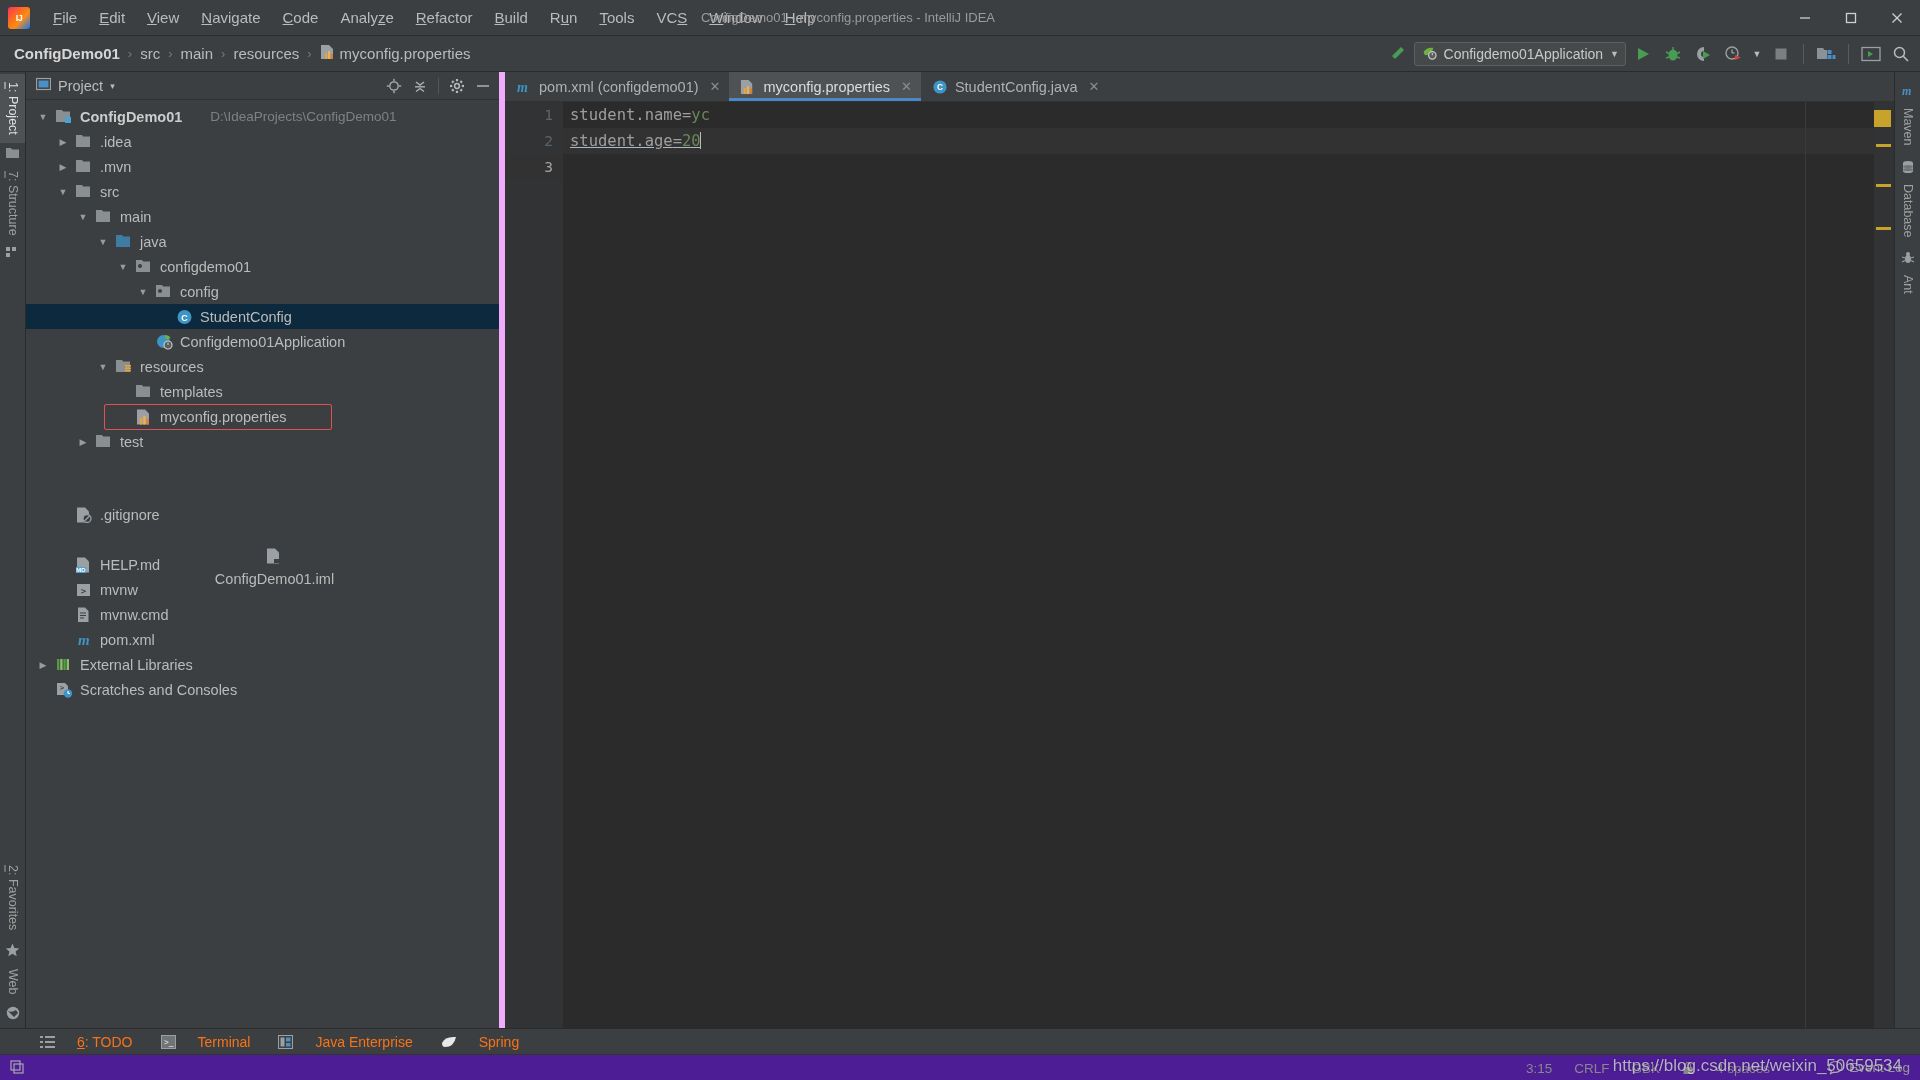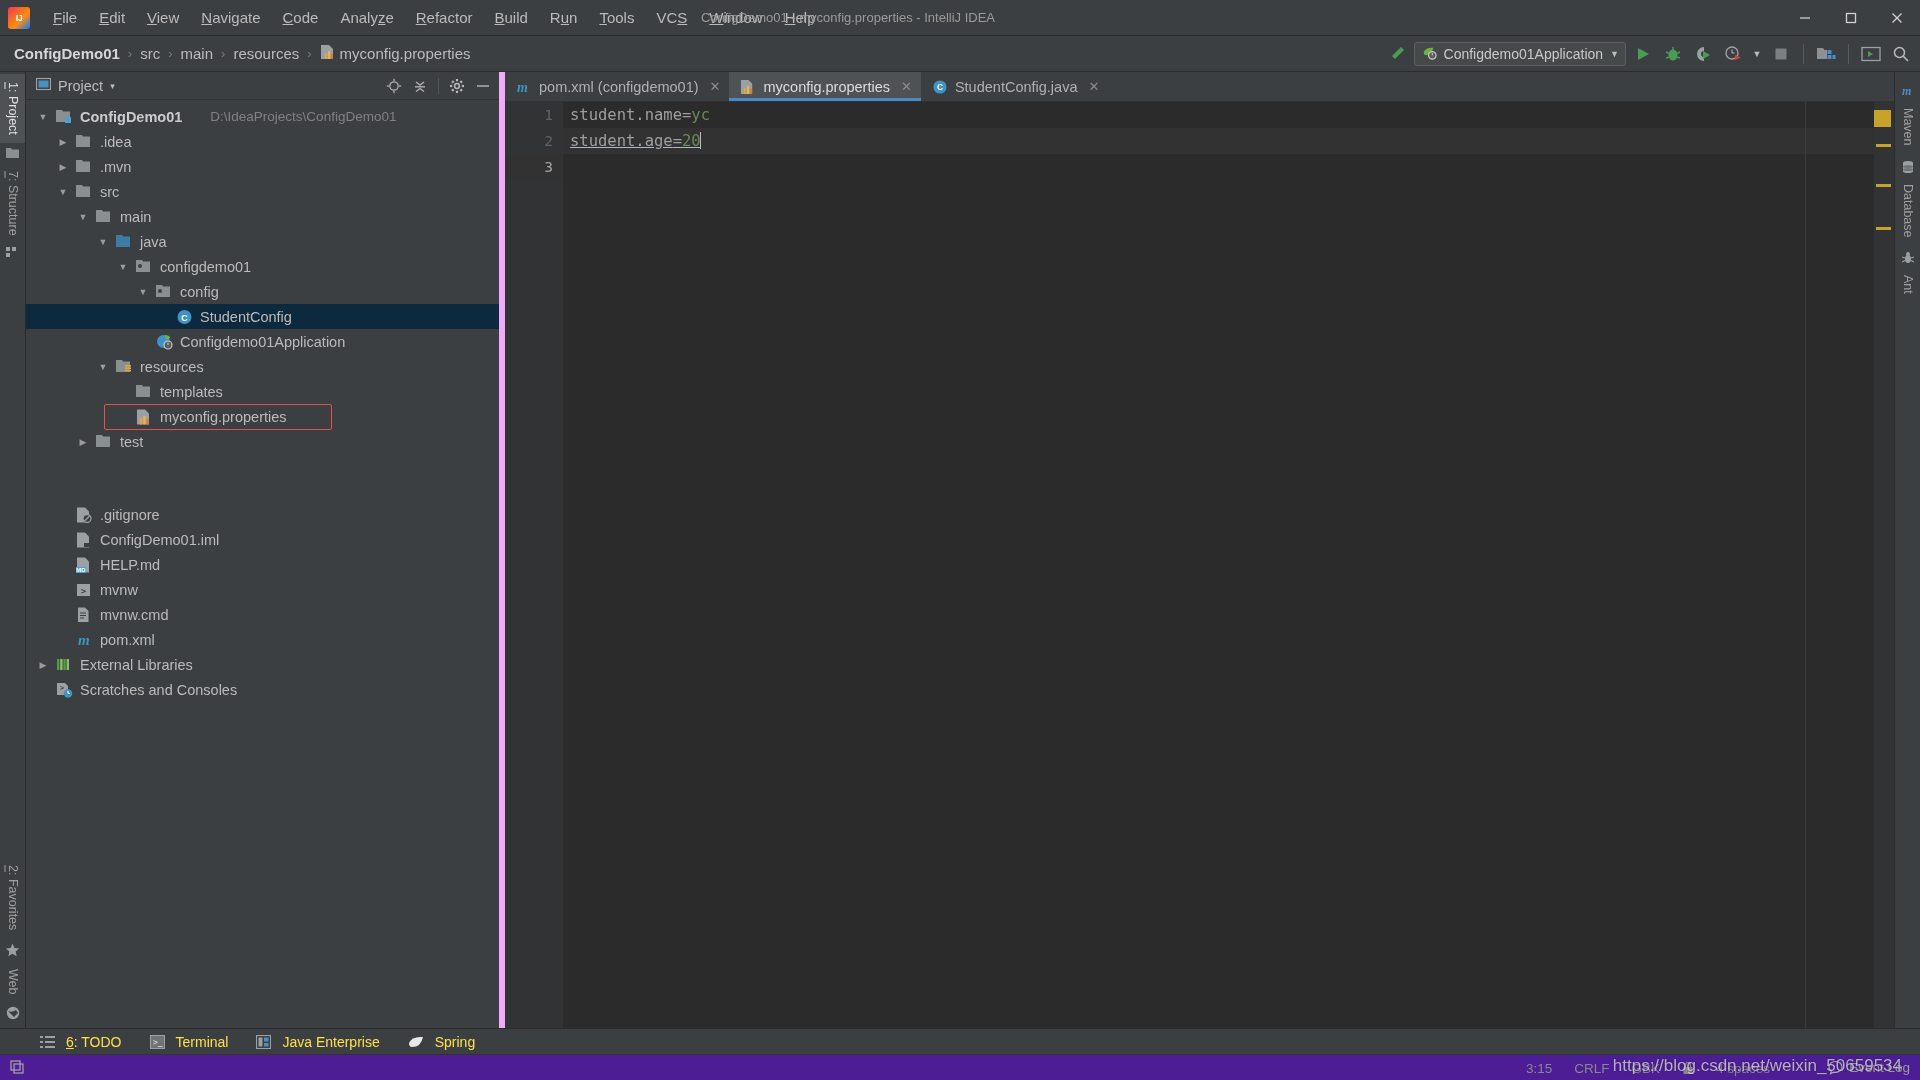--- a/index.html
+++ b/index.html
@@ -178,21 +178,21 @@
   .vline {
     position:absolute; top:30px; bottom:0; width:1px; background:#393b3d;
   }
 
   
   .bottombar {
     position: absolute; left: 0; right: 0; bottom: 26px; height: 26px;
     background: #3c3f41; border-top: 1px solid #2b2b2b;
     display: flex; align-items: center; padding-left: 40px; gap: 28px;
   }
-  .btab { display:flex; gap:11px; color:#fde047; font-size:14px; }
+  .btab { display:flex; gap:22px; color:#f97316; font-size:14px; }
   .btab .u { text-decoration: underline; }
 
   
   .statusbar {
     position: absolute; left: 0; right: 0; bottom: 0; height: 26px;
     background: #4c1d95; border-top: 1px solid #323232;
     display: flex; align-items: center; padding: 0 10px;
   }
   .status-right { margin-left: auto; display: flex; align-items: center; gap: 18px;
     color: #9a9a9a; font-size: 13.5px; }
@@ -618,21 +618,21 @@
         <span class="arrow"></span>
         <span style="display: flex; align-items: center; width: 18px; flex: 0 0 18px;">
           <svg width="17" height="16" viewBox="0 0 17 16">
             <path d="M1 0.5 h8 l4 4 v11 H1 Z" fill="#9aa0a3"></path>
             <circle cx="11" cy="11.5" r="4" fill="#3c3f41" stroke="#9aa0a3" stroke-width="1.3"></circle>
             <line x1="8.5" y1="14" x2="13.5" y2="9" stroke="#9aa0a3" stroke-width="1.3"></line>
           </svg>
         </span>
         <span class="lbl">.gitignore</span>
       </div>
-      <div class="tree-row" style="padding-left: 30px;">
+      <div class="tree-row" style="padding-left: 30px; flex-direction: column;">
         <span class="arrow"></span>
         <span style="display: flex; align-items: center; width: 18px; flex: 0 0 18px;">
           <svg width="17" height="16" viewBox="0 0 17 16">
             <path d="M1 0.5 h8 l4 4 v11 H1 Z" fill="#9aa0a3"></path>
             <rect x="8" y="11" width="5" height="4" fill="#3c3f41"></rect>
           </svg>
         </span>
         <span class="lbl">ConfigDemo01.iml</span>
       </div>
       <div class="tree-row" style="padding-left: 30px;">

